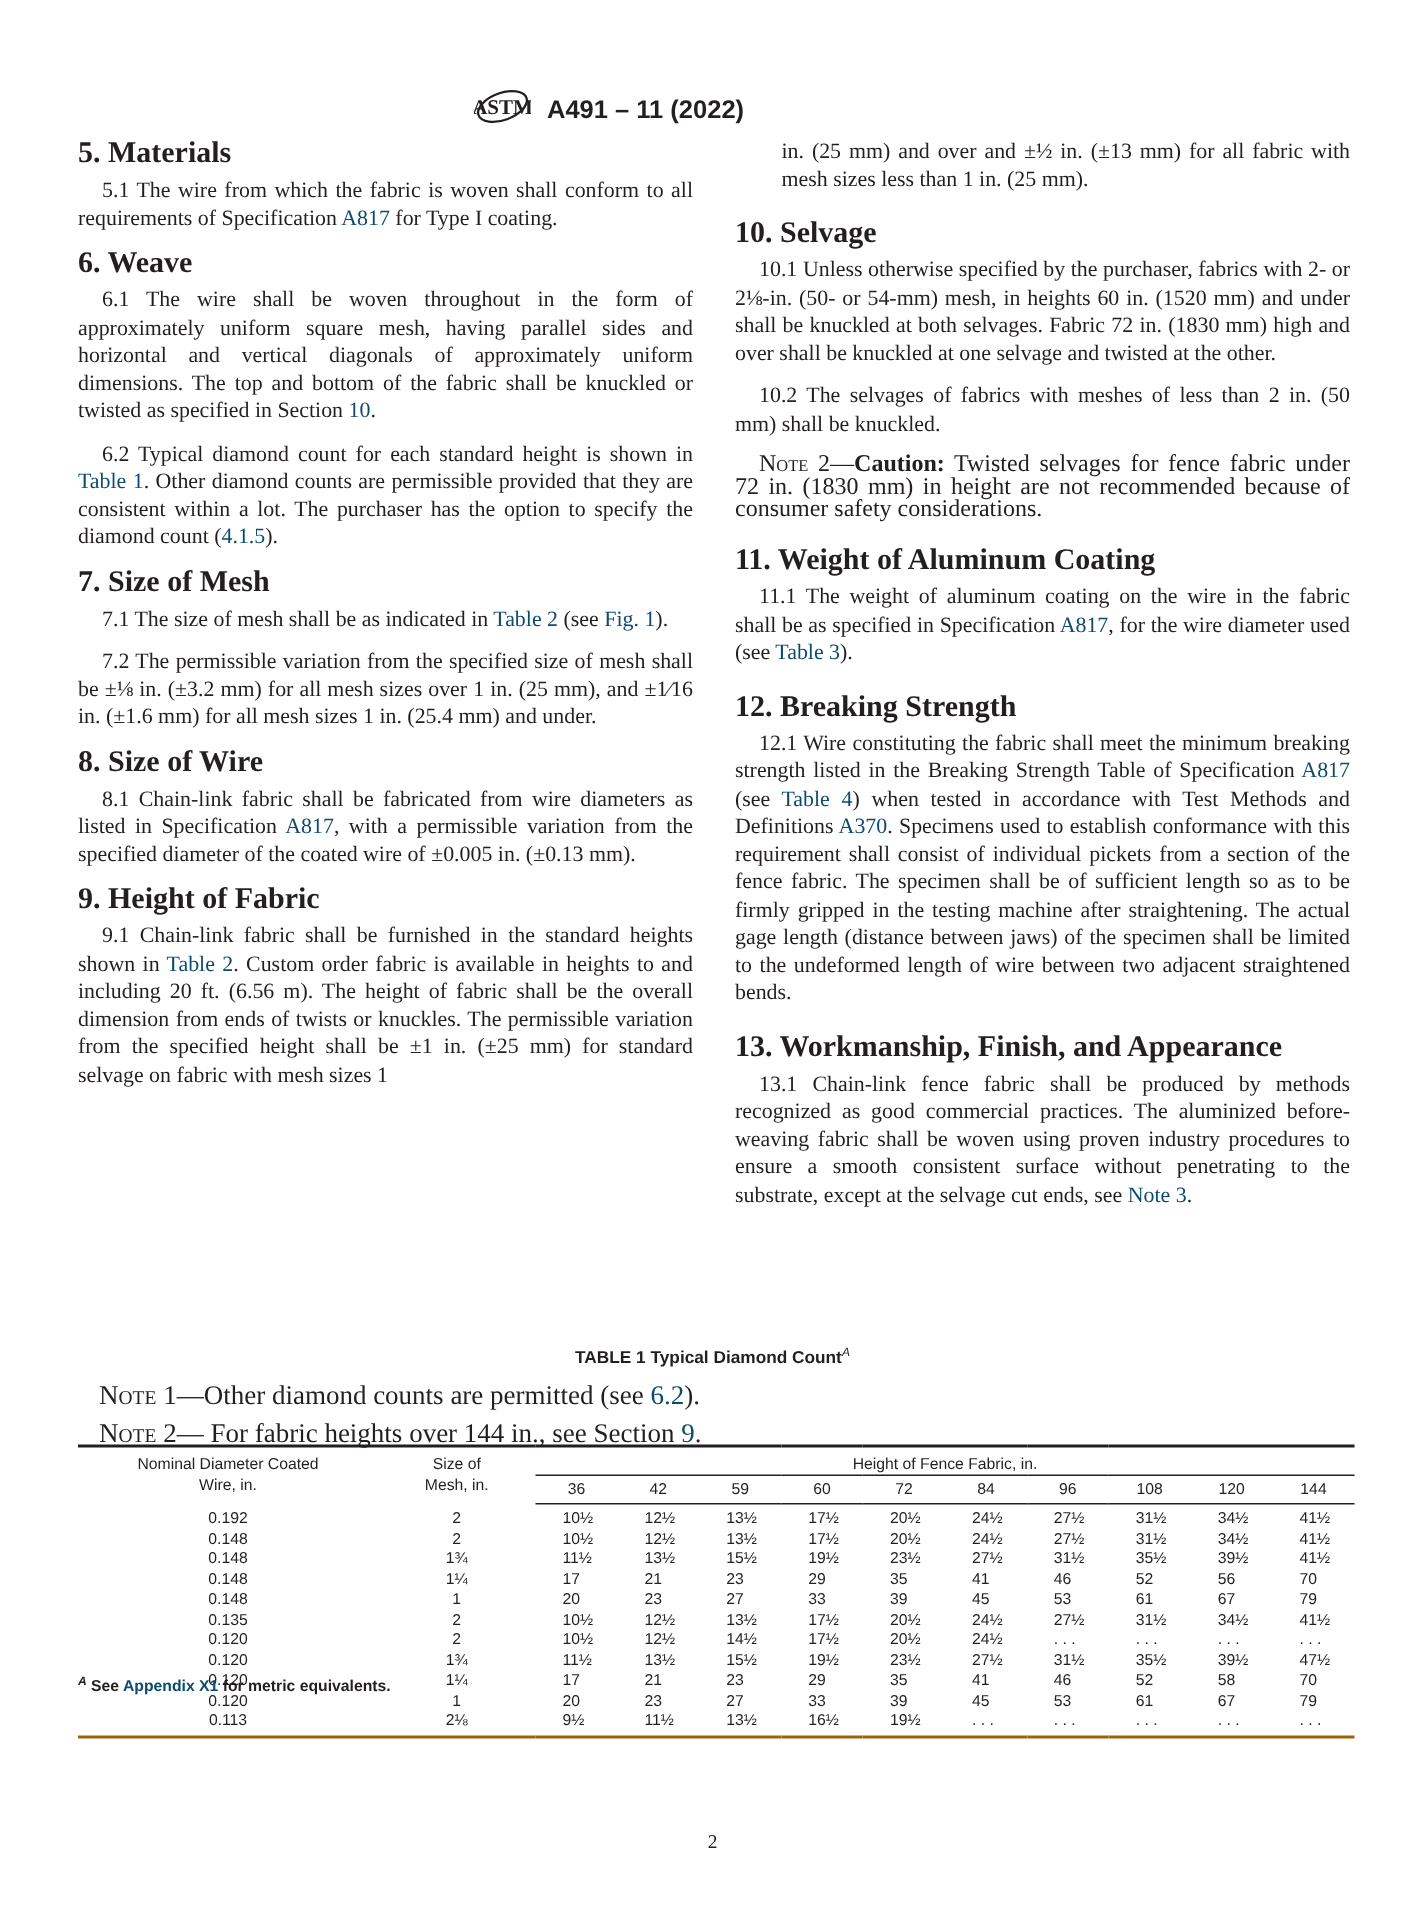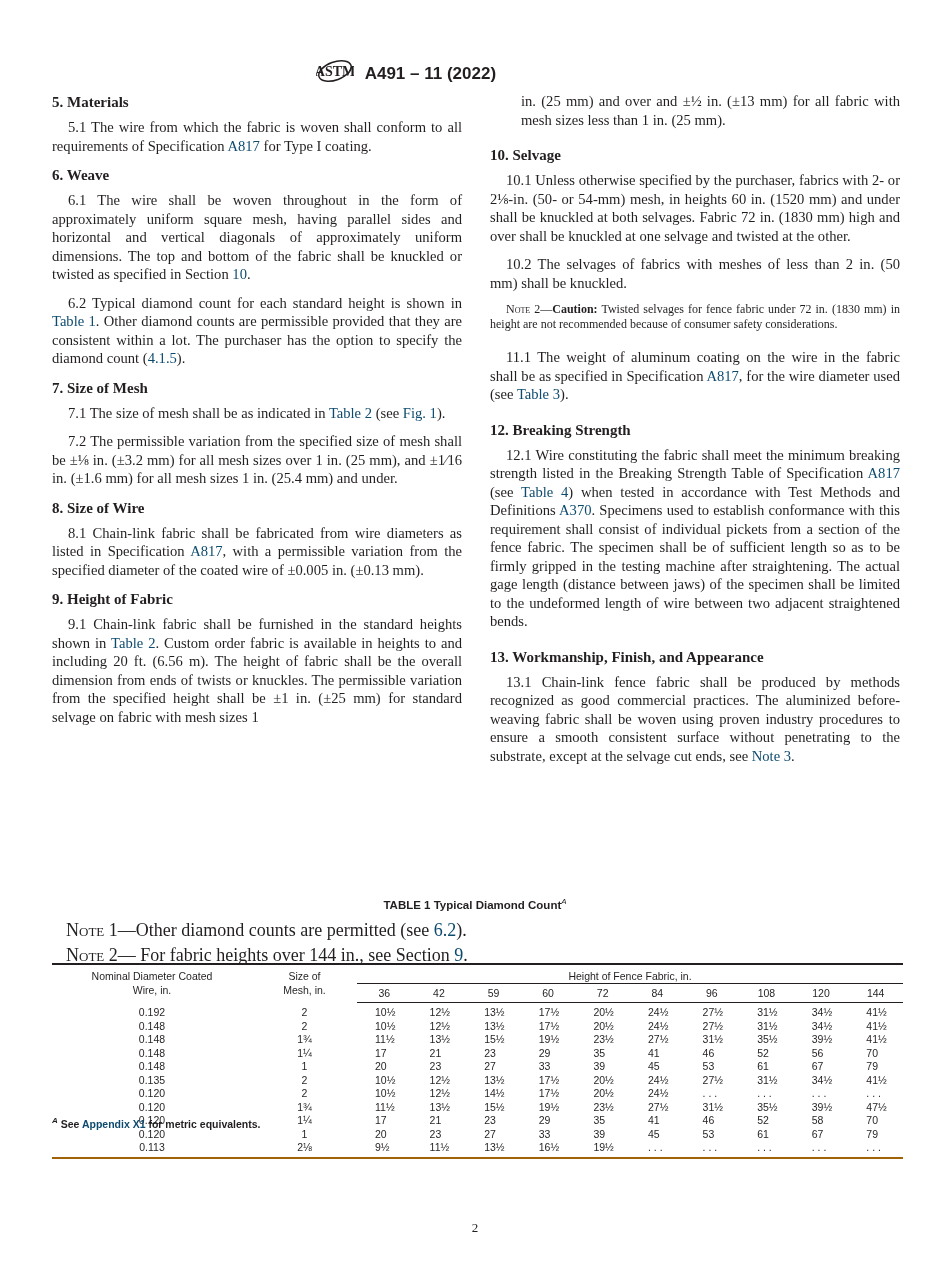--- a/index.html
+++ b/index.html
@@ -5,26 +5,26 @@
   html, body { margin: 0; padding: 0; background: #ffffff; }
   body { width: 950px; height: 1272px; position: relative; overflow: hidden;
          font-family: "Liberation Serif", "DejaVu Serif", serif; color: #231f20; }
   .header { position: absolute; top: 56px; left: 0; width: 812px; text-align: center;
             font-family: "Liberation Sans", "DejaVu Sans", sans-serif; font-weight: bold; font-size: 17px; }
   .header .logo { display: inline-block; vertical-align: middle; margin-right: 6px; }
   .header .title { vertical-align: middle; }
   .col { position: absolute; top: 92px; width: 410px; font-size: 14.6px; line-height: 18.5px; text-align: justify; }
   .col.left { left: 52px; }
   .col.right { left: 490px; }
-  h3 { font-size: 15px; font-weight: bold; margin: 0 0 6px 0; line-height: 20px; }
+  h3 { font-size: 20px; font-weight: bold; margin: 0 0 6px 0; line-height: 20px; }
   p { margin: 0 0 10px 0; text-indent: 16px; }
   p.cont { text-indent: 0; margin-left: 31px; }
   .sec { margin-bottom: 10px; }
   .link { color: #0c4a6e; }
-  .note { font-size: 12px; line-height: 15px; text-indent: 16px; margin: 0 0 10px 0; }
+  .note { font-size: 16px; line-height: 15px; text-indent: 16px; margin: 0 0 10px 0; }
   .sc { font-variant: small-caps; }
   .table-title { position: absolute; top: 897px; left: 0; width: 950px; text-align: center;
                  font-family: "Liberation Sans", "DejaVu Sans", sans-serif; font-weight: bold; font-size: 11.5px; }
   .table-title sup { font-style: italic; font-weight: normal; font-size: 8px; }
   .tnote { position: absolute; left: 66px; font-size: 18px; }
   table { position: absolute; top: 963px; left: 52px; width: 851px; border-collapse: collapse;
           font-family: "Liberation Sans", "DejaVu Sans", sans-serif; font-size: 10.5px; color: #231f20; }
   table.t { border-top: 2px solid #231f20; border-bottom: 2px solid #a16207; }
   th { font-weight: normal; text-align: center; padding: 0; line-height: 14px; }
   thead tr.r1 th { padding-top: 4px; }
@@ -86,20 +86,21 @@
   <p class="cont" style="margin-bottom:16px">in. (25 mm) and over and ±½ in. (±13 mm) for all fabric with mesh sizes less than 1 in. (25 mm).</p>
 
   <div class="sec">
     <h3>10. Selvage</h3>
     <p>10.1 Unless otherwise specified by the purchaser, fabrics with 2- or 2⅛-in. (50- or 54-mm) mesh, in heights 60 in. (1520 mm) and under shall be knuckled at both selvages. Fabric 72 in. (1830 mm) high and over shall be knuckled at one selvage and twisted at the other.</p>
     <p>10.2 The selvages of fabrics with meshes of less than 2 in. (50 mm) shall be knuckled.</p>
     <div class="note"><span class="sc">Note 2</span><span>—</span><b>Caution:</b><span> Twisted selvages for fence fabric under 72 in. (1830 mm) in height are not recommended because of consumer safety considerations.</span></div>
   </div>
 
   <div class="sec" style="margin-top:16px">
+    <h3>11. Weight of Aluminum Coating</h3>
     <p><span>11.1 The weight of aluminum coating on the wire in the fabric shall be as specified in Specification </span><span class="link">A817</span><span>, for the wire diameter used (see </span><span class="link">Table 3</span><span>).</span></p>
   </div>
 
   <div class="sec" style="margin-top:16px">
     <h3>12. Breaking Strength</h3>
     <p><span>12.1 Wire constituting the fabric shall meet the minimum breaking strength listed in the Breaking Strength Table of Specification </span><span class="link">A817</span><span> (see </span><span class="link">Table 4</span><span>) when tested in accordance with Test Methods and Definitions </span><span class="link">A370</span><span>. Specimens used to establish conformance with this requirement shall consist of individual pickets from a section of the fence fabric. The specimen shall be of sufficient length so as to be firmly gripped in the testing machine after straightening. The actual gage length (distance between jaws) of the specimen shall be limited to the undeformed length of wire between two adjacent straightened bends.</span></p>
   </div>
 
   <div class="sec" style="margin-top:16px">
     <h3>13. Workmanship, Finish, and Appearance</h3>

